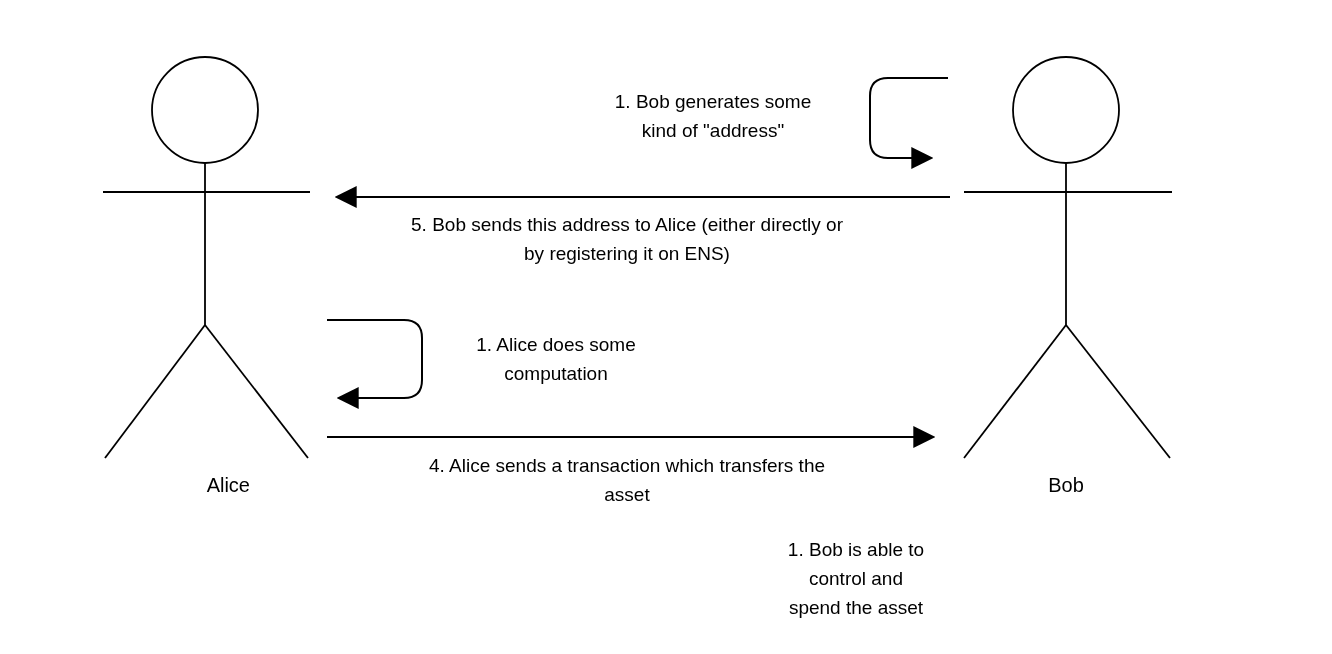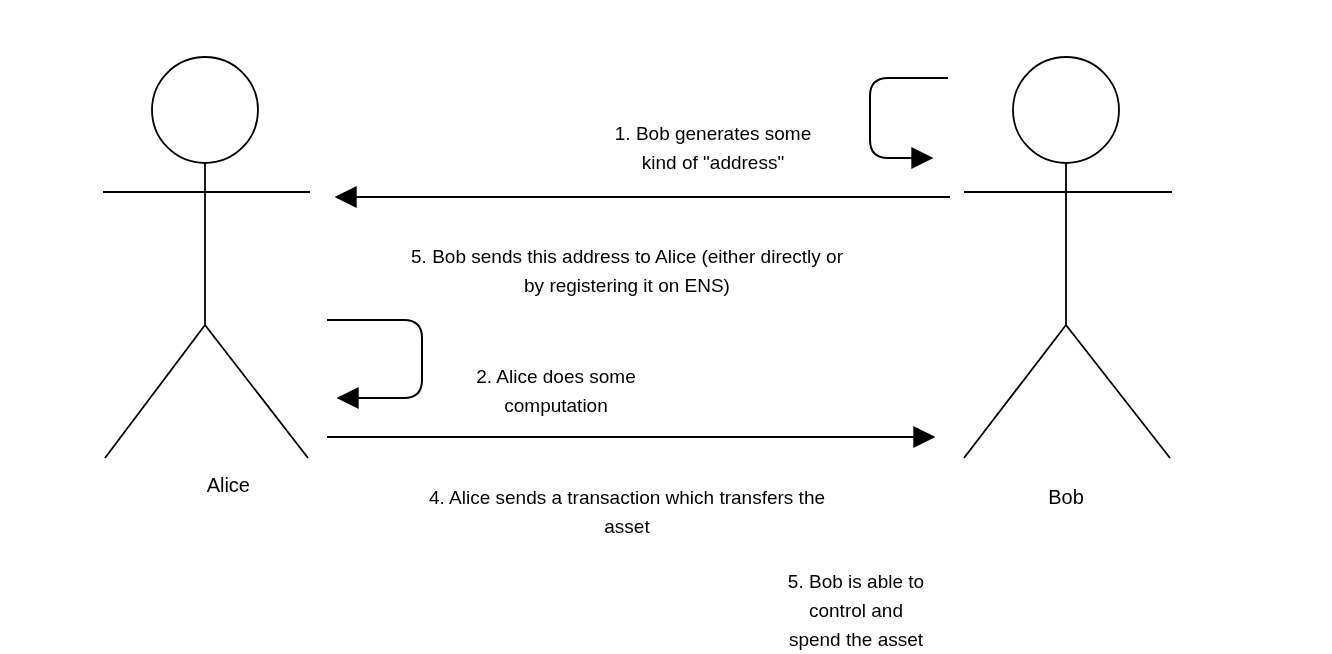--- a/index.html
+++ b/index.html
@@ -13,21 +13,20 @@
     overflow: hidden;
   }
   .diagram-svg { position: absolute; left: 0; top: 0; }
   .label {
     position: absolute;
     font-size: 19px;
     line-height: 1.52;
     text-align: center;
     white-space: pre-line;
     color: #000;
-    margin-top: 32px;
   }
   .actor-label {
     position: absolute;
     font-size: 20px;
     text-align: center;
     color: #000;
   }
 </style>
 </head>
 <body>
@@ -65,27 +64,27 @@
 
     <path d="M 327 437 H 932" stroke="#000000" stroke-width="2" fill="none" marker-end="url(#arrow)"></path>
   </svg>
 
   <div class="label" style="left:563px; top:88px; width:300px;">1. Bob generates some
 kind of "address"</div>
 
   <div class="label" style="left:327px; top:211px; width:600px;">5. Bob sends this address to Alice (either directly or
 by registering it on ENS)</div>
 
-  <div class="label" style="left:431px; top:331px; width:250px;">2. Alice does some
+  <div class="label" style="left:431px; top:331px; width:250px;">1. Alice does some
 computation</div>
 
   <div class="label" style="left:327px; top:452px; width:600px;">4. Alice sends a transaction which transfers the
 asset</div>
 
-  <div class="label" style="left:731px; top:536px; width:250px;">5. Bob is able to
+  <div class="label" style="left:731px; top:536px; width:250px;">1. Bob is able to
 control and
 spend the asset</div>
 
   <div class="actor-label" style="left:160px; top:474px; width:90px;text-align:right;">Alice</div>
 
-  <div class="actor-label" style="left:1021px; top:474px; width:90px;margin-top:12px;">Bob</div>
+  <div class="actor-label" style="left:1021px; top:474px; width:90px;">Bob</div>
 
 </div>
 
 </body></html>

